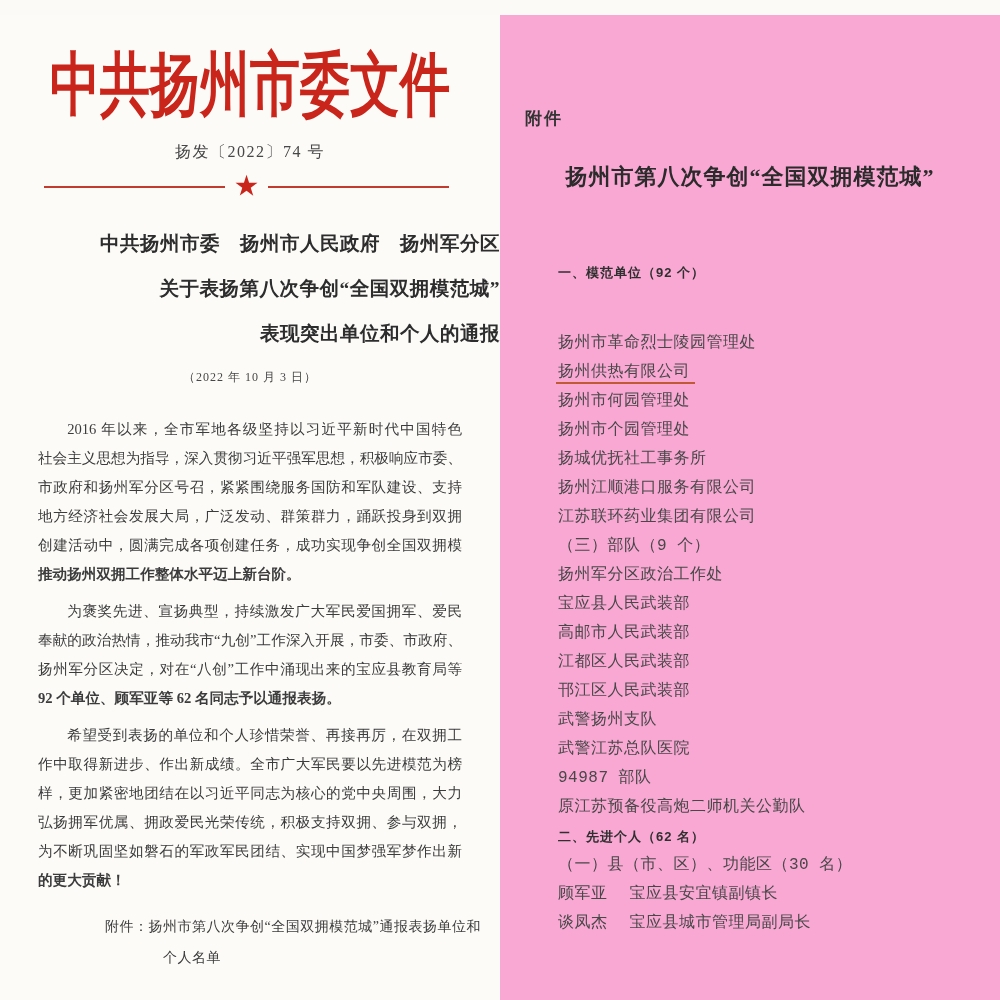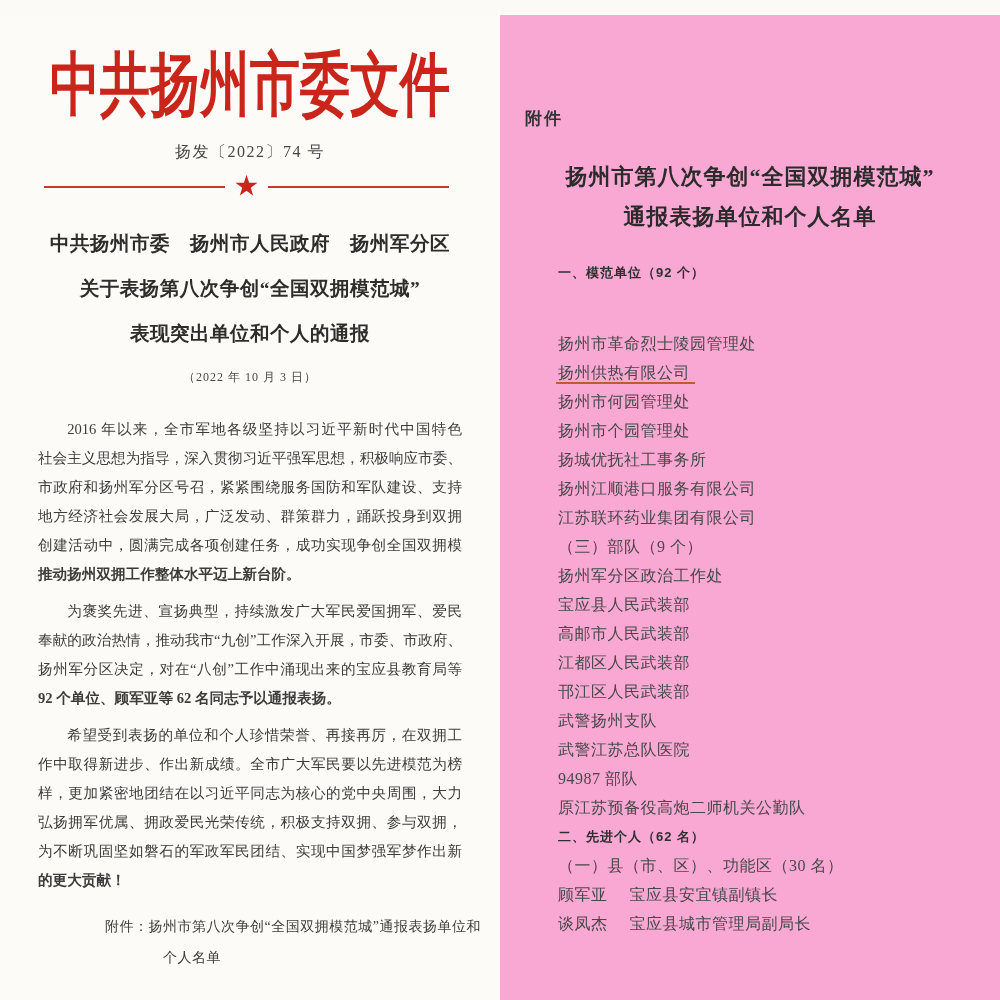--- a/index.html
+++ b/index.html
@@ -26,21 +26,21 @@
   }
   .sep {
     position:absolute; top:160px; left:44px; right:51px; height:24px;
     display:flex; align-items:center;
   }
   .sep-line { flex:1; height:2px; background:#c13c2f; }
   .sep-star { color:#c9251a; font-size:25px; line-height:1; margin:0 9px; padding-bottom:3px; }
 
   .title-block {
     position:absolute; top:206px; left:0; width:100%;
-    text-align:center; font-weight:bold; color:#2d2d2d;
+    text-align:right; font-weight:bold; color:#2d2d2d;
     font-size:19.5px; line-height:45px; letter-spacing:0.5px;
   }
   .title-block .tline { white-space:nowrap; }
 
   .date {
     position:absolute; top:354px; left:0; width:100%;
     text-align:center; font-size:12px; color:#474747; letter-spacing:1px;
   }
 
   .body { position:absolute; top:400px; left:38px; width:424px; font-size:14.6px; color:#3c3c3c; }
@@ -59,21 +59,21 @@
     font-size:17px; font-weight:600; color:#333; letter-spacing:2px;
   }
   .r-title {
     position:absolute; top:142px; left:0; width:100%;
     text-align:center; font-size:22px; font-weight:bold; color:#2b2b2b;
     line-height:40px; letter-spacing:1px;
   }
   .r-title .tline { white-space:nowrap; }
 
   .entries { position:absolute; top:243px; left:58px; right:12px; font-size:16px; color:#484848; }
-  .entry { height:29px; line-height:29px; white-space:nowrap; letter-spacing:0.5px; }
+  .entry { height:29px; line-height:29px; white-space:nowrap; letter-spacing:0.5px;font-family:Liberation Mono, monospace; }
   .entries .entry:first-child { margin-bottom:42px; }
   .entry.section {
     font-family:"Liberation Sans","DejaVu Sans",sans-serif;
     font-weight:bold; color:#2f2f2f; font-size:13px; letter-spacing:1px;
   }
   .entry .uline {
     border-bottom:2px solid #c05a36; padding:0 5px 1px 2px; margin-left:-2px;
   }
   .entry.person .p-title { margin-left:22px; }
 </style>
@@ -123,21 +123,20 @@
     <div class="attach-note" id="left-attach">
         <div class="nline">附件：扬州市第八次争创“全国双拥模范城”通报表扬单位和</div>
         <div class="nline cont">个人名单</div>
       </div>
   </section>
 
   <section class="page right">
     <div class="attach-label">附件</div>
     <div class="r-title" id="right-title">
         <div class="tline">扬州市第八次争创“全国双拥模范城”</div>
-        <div class="tline">通报表扬单位和个人名单</div>
       </div>
     <div class="entries" id="right-entries">
         <div class="entry section">一、模范单位（92 个）</div>
         <div class="entry item">扬州市革命烈士陵园管理处</div>
         <div class="entry"><span class="uline">扬州供热有限公司</span></div>
         <div class="entry item">扬州市何园管理处</div>
         <div class="entry item">扬州市个园管理处</div>
         <div class="entry item">扬城优抚社工事务所</div>
         <div class="entry item">扬州江顺港口服务有限公司</div>
         <div class="entry item">江苏联环药业集团有限公司</div>

